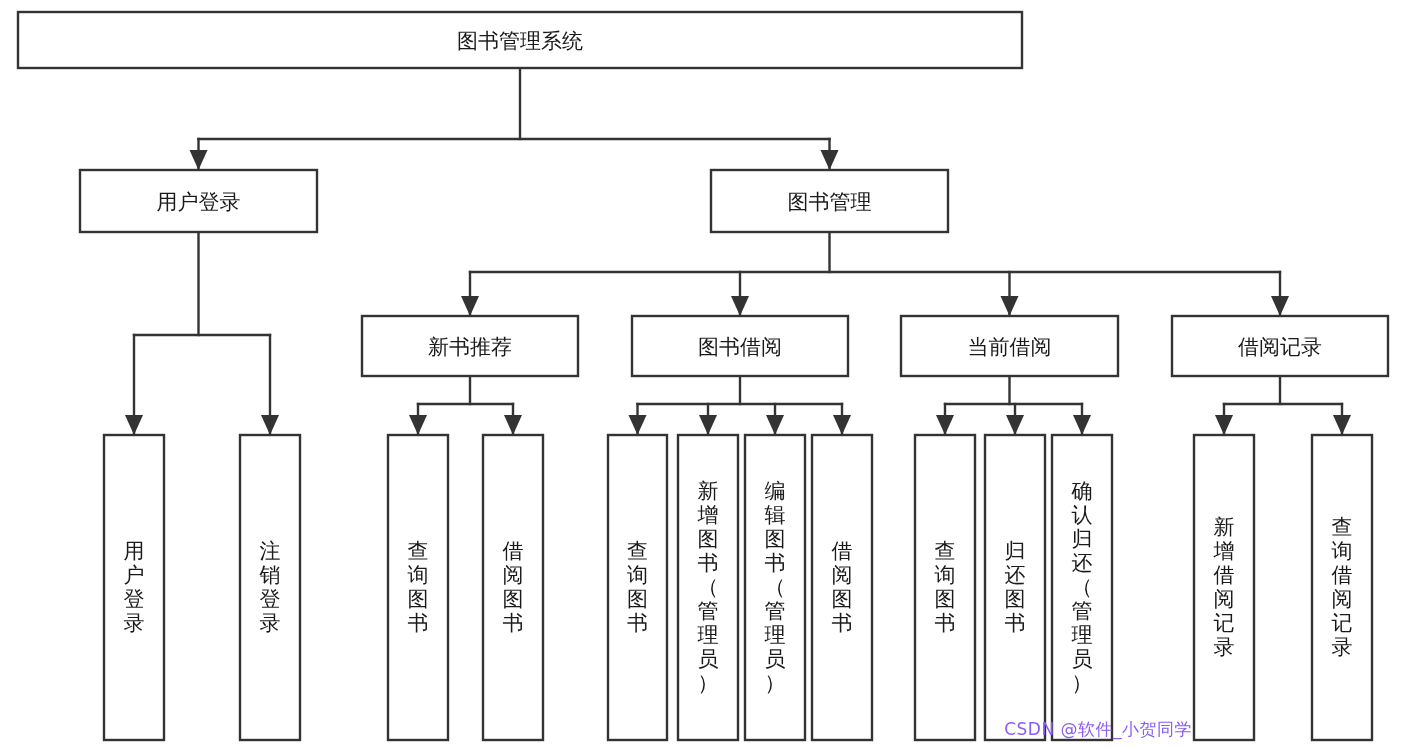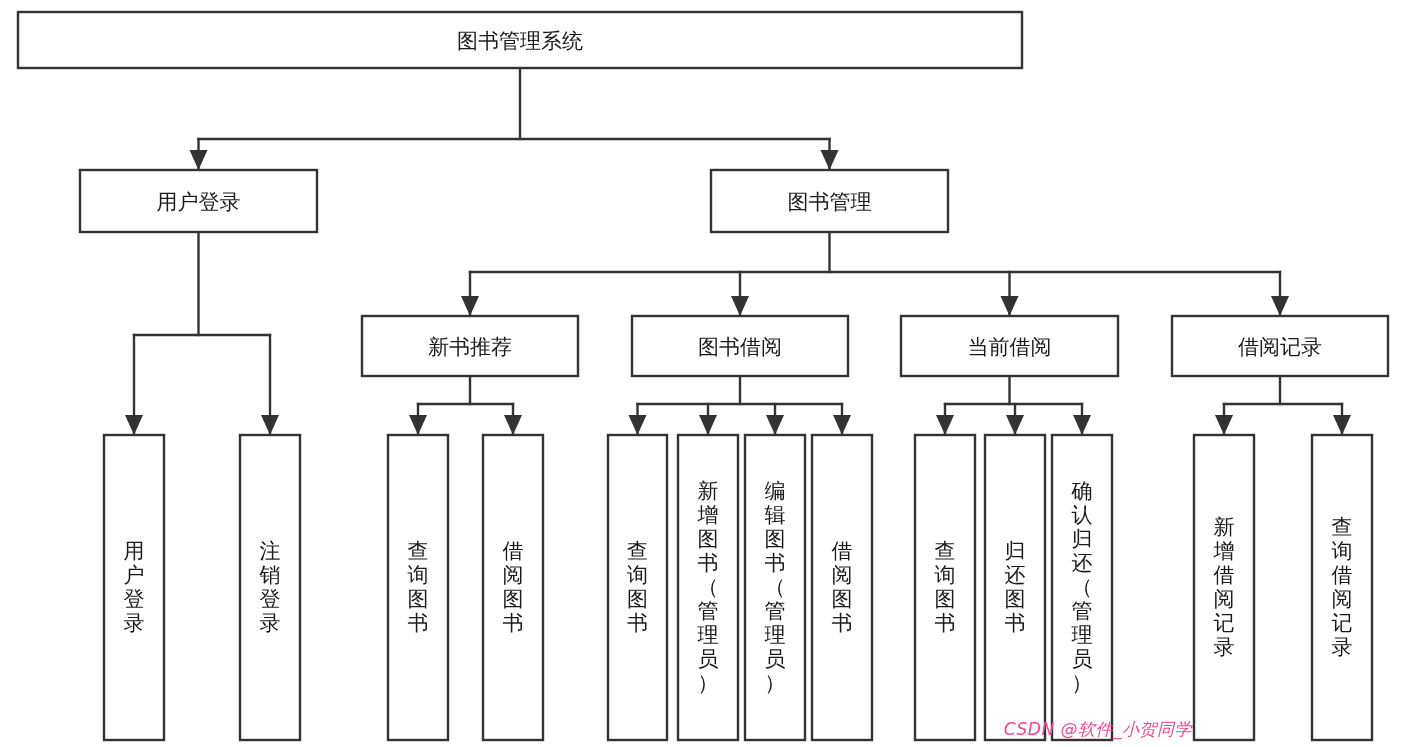--- a/index.html
+++ b/index.html
@@ -54,25 +54,24 @@
     font-family: "DejaVu Sans", "Liberation Sans", sans-serif;
     font-size: 21px;
     text-anchor: middle;
   }
   .watermark {
     position: absolute;
     right: 14px;
     bottom: 6px;
     font-family: "DejaVu Sans", "Liberation Sans", sans-serif;
     font-size: 17px;
-    color: #ec4899;
+    color: #8b5cf6;
     letter-spacing: 0.5px;
     white-space: nowrap;
     user-select: none;
-    font-style: italic;
   }
 </style>
 </head>
 <body>
 
 <div id="diagram-root">
   <svg id="tree-svg" viewBox="0 0 1405 747">
     <g id="connectors-layer">
         <line x1="520" y1="68" x2="520" y2="139" class="conn"></line>
         <line x1="198.5" y1="139" x2="829.5" y2="139" class="conn"></line>

